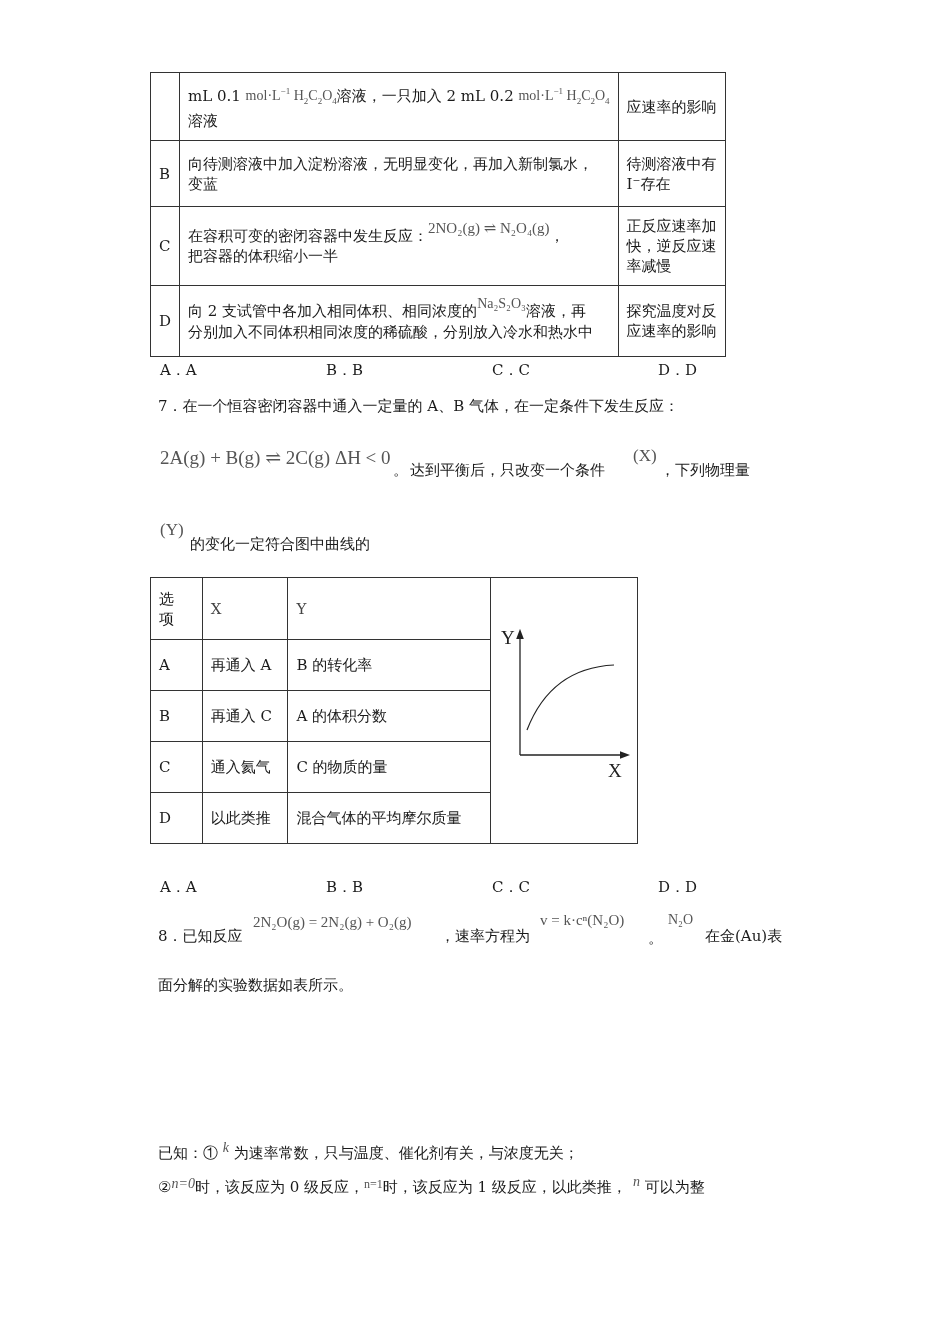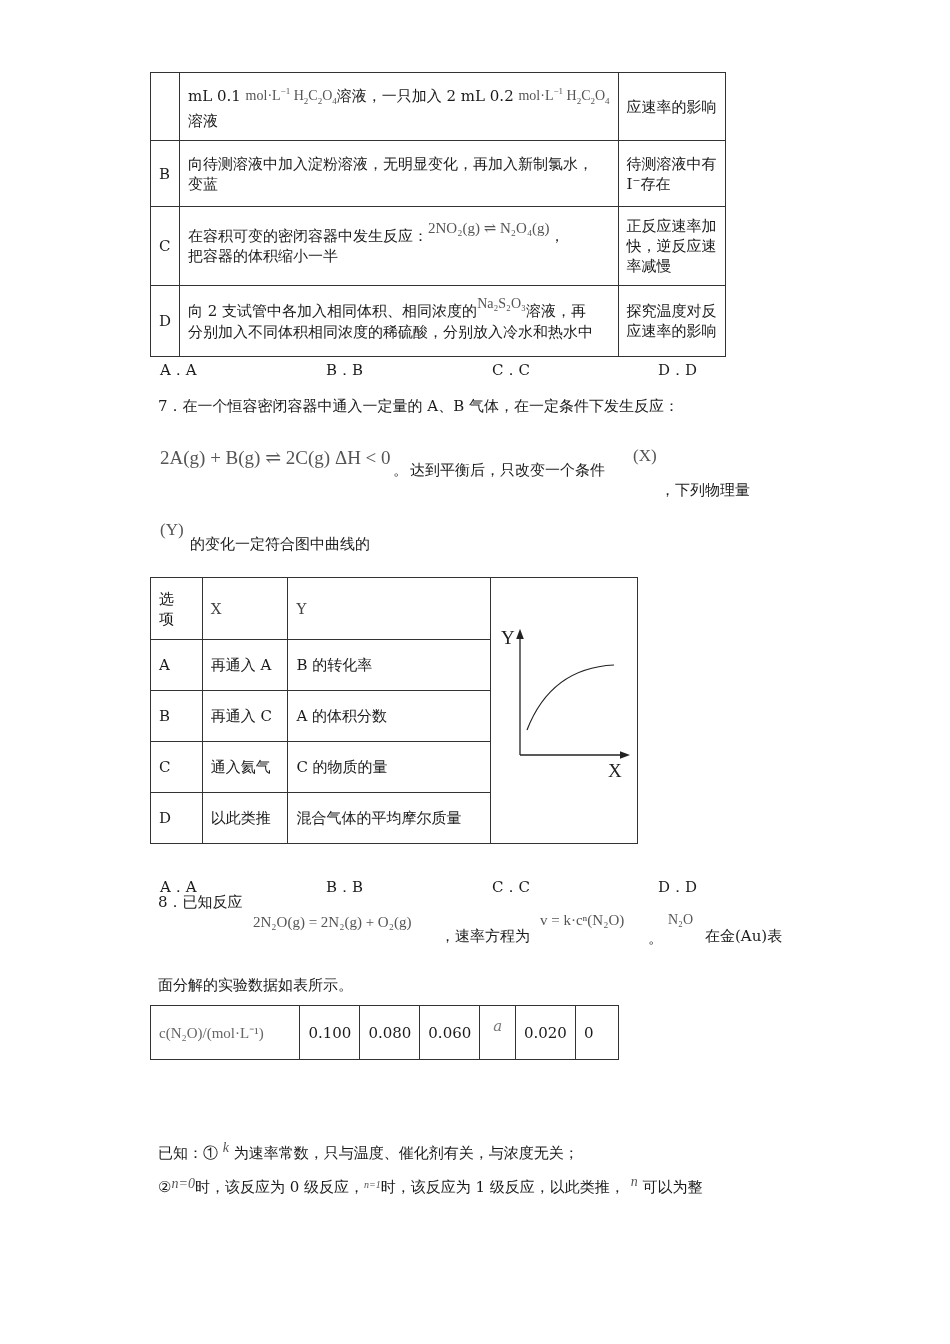--- a/index.html
+++ b/index.html
@@ -75,21 +75,21 @@
   <span class="choice" style="left:332px">C．C</span>
   <span class="choice" style="left:498px">D．D</span>
 </div>
 
 <div class="abs txt" style="left:158px; top:396px;">7．在一个恒容密闭容器中通入一定量的 A、B 气体，在一定条件下发生反应：</div>
 
 <div class="abs formula" style="left:160px; top:446px; font-size:19px;">2A(g) + B(g) ⇌ 2C(g)   ΔH &lt; 0</div>
 <div class="abs txt" style="left:393px; top:460px;">。</div>
 <div class="abs txt" style="left:410px; top:460px;">达到平衡后，只改变一个条件</div>
 <div class="abs formula" style="left:633px; top:446px; font-size:17px;">(X)</div>
-<div class="abs txt" style="left:660px; top:460px;margin-top:20px;">，下列物理量</div>
+<div class="abs txt" style="left:660px; top:460px;">，下列物理量</div>
 
 <div class="abs formula" style="left:160px; top:520px; font-size:17px;">(Y)</div>
 <div class="abs txt" style="left:190px; top:534px;">的变化一定符合图中曲线的</div>
 
 <table class="grid" style="left:150px; top:577px; width:488px;">
   <colgroup>
       <col style="width:52px">
       <col style="width:86px">
       <col style="width:204px">
       <col style="width:146px">
@@ -140,52 +140,43 @@
 </tbody>
   </table>
 
 <div class="abs" style="left:160px; top:878px; width:640px; height:20px;">
   <span class="choice" style="left:0">A．A</span>
   <span class="choice" style="left:166px">B．B</span>
   <span class="choice" style="left:332px">C．C</span>
   <span class="choice" style="left:498px">D．D</span>
 </div>
 
-<div class="abs txt" style="left:158px; top:892px;">8．已知反应</div>
+<div class="abs txt" style="left:158px; top:926px;">8．已知反应</div>
 <div class="abs formula" style="left:253px; top:914px; font-size:15px;">2N₂O(g) = 2N₂(g) + O₂(g)</div>
 <div class="abs txt" style="left:440px; top:926px;">，速率方程为</div>
 <div class="abs formula" style="left:540px; top:912px; font-size:15px;">v = k·cⁿ(N₂O)</div>
 <div class="abs txt" style="left:648px; top:928px;">。</div>
 <div class="abs formula" style="left:668px; top:912px; font-size:14px;">N₂O</div>
 <div class="abs txt" style="left:705px; top:926px;">在金(Au)表</div>
 <div class="abs txt" style="left:158px; top:975px;">面分解的实验数据如表所示。</div>
 
 <table class="grid" style="left:150px; top:1005px; width:469px;">
   <colgroup>
     <col style="width:156px">
       <col style="width:57px">
       <col style="width:57px">
       <col style="width:57px">
     <col style="width:38px">
       <col style="width:57px">
       <col style="width:47px">
   </colgroup>
   <tbody>
-  <tr style="height:54px">
-    <td style="color:#666; font-family:'Liberation Serif', serif;">c(N₂O)/(mol·L⁻¹)</td>
-    <td>0.100</td>
-    <td>0.080</td>
-    <td>0.060</td>
-    <td style="text-align:center; font-style:italic; color:#777; vertical-align:top; padding-top:10px;">a</td>
-    <td>0.020</td>
-    <td>0</td>
-  </tr>
 </tbody>
   </table>
 
 <div class="abs txt" style="left:158px; top:1143px;">
   <span>已知：①</span>
   <span class="formula" style="font-style:italic; position:relative; top:-6px;">k</span>
   <span> 为速率常数，只与温度、催化剂有关，与浓度无关；</span>
 </div>
 <div class="abs txt" style="left:158px; top:1177px;">
-  <span>②</span><span class="formula" style="font-style:italic; position:relative; top:-4px;">n=0</span><span>时，该反应为 0 级反应，</span><span class="formula" style="font-style:italic; position:relative; top:-4px; font-size:10px;">n=1</span><span>时，该反应为 1 级反应，以此类推，</span><span class="formula" style="font-style:italic; position:relative; top:-6px; margin-left:6px;">n</span><span> 可以为整</span>
+  <span>②</span><span class="formula" style="font-style:italic; position:relative; top:-4px;">n=0</span><span>时，该反应为 0 级反应，</span><span class="formula" style="position:relative; top:-4px; font-size:12px;">n=1</span><span>时，该反应为 1 级反应，以此类推，</span><span class="formula" style="font-style:italic; position:relative; top:-6px; margin-left:6px;">n</span><span> 可以为整</span>
 </div>
 
 </body></html>

